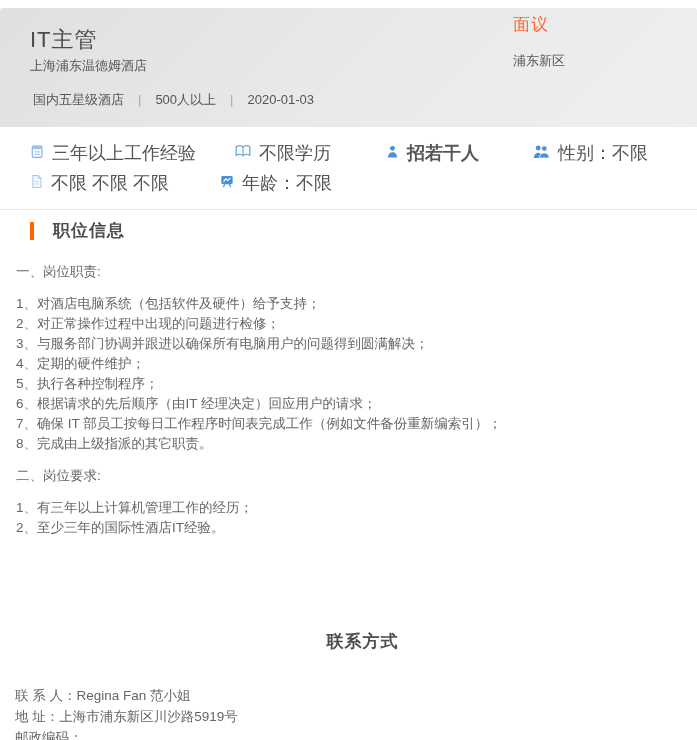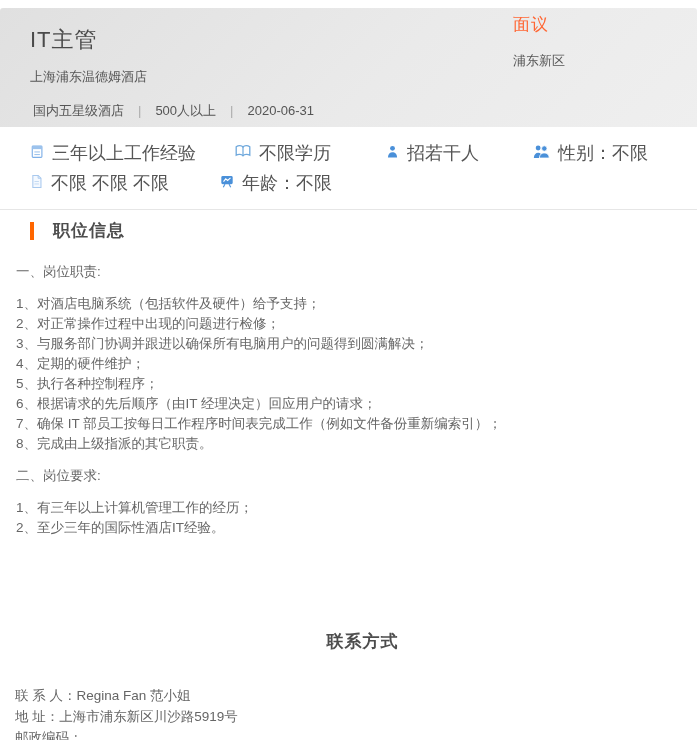--- a/index.html
+++ b/index.html
@@ -7,34 +7,34 @@
               font-family:"Liberation Sans","DejaVu Sans",sans-serif; }
 
   .page { position:relative; width:697px; height:740px; }
 
   
   .header-panel { position:relative; margin-top:8px; height:119px;
     background:linear-gradient(135deg,#e0e0e0 0%,#eaeaea 55%,#efefef 100%);
     border-radius:3px 3px 0 0; }
   .hp-left { padding:17px 0 0 30px; }
   .job-title { font-size:22px; color:#4a4a4a; font-weight:400; letter-spacing:1px; }
-  .company-name { margin-top:13px; font-size:13px; color:#555; }
+  .company-name { margin-top:2px; font-size:13px; color:#555; }
   .meta-row { margin-top:16px; margin-left:3px; font-size:13px; color:#555; }
   .meta-sep { color:#aaa; margin:0 14px; }
   .hp-right { position:absolute; left:513px; top:5px; }
   .salary { font-size:17px; color:#ff6633; letter-spacing:1px; }
   .district { margin-top:16px; font-size:13px; color:#555; }
 
   
   .tags { padding:13px 0 0 30px; }
   .tag-row { display:flex; align-items:center; height:26px; }
   .tag-row + .tag-row { margin-top:4px; }
   .tag { display:flex; align-items:center; gap:8px; font-size:18px; color:#555; }
   .tag svg { flex:0 0 auto; }
-  .w1 { width:205px; } .w2 { width:151px; } .w3 { width:147px; }
+  .w1 { width:205px; } .w2 { width:151px; } .w3 { width:147px;font-weight:bold; }
   .w5 { width:190px; }
 
   .divider { margin-top:13px; border:none; border-top:1px solid #e6e6e6; height:0; }
 
   
   .section-heading { display:flex; align-items:center; height:21px;padding-left:28px; }
   .accent-bar { width:4px; height:18px; background:#ff6600; margin-left:2px; margin-right:19px; }
   .section-heading h2 { font-size:17px; font-weight:bold; color:#4d4d4d; letter-spacing:1px; }
 
   .job-section .section-heading { margin-top:10px; }
@@ -49,21 +49,21 @@
 </head>
 <body>
 
 <div class="page">
 
   <div class="header-panel">
     <div class="hp-left">
       <div class="job-title">IT主管</div>
       <div class="company-name">上海浦东温德姆酒店</div>
       <div class="meta-row">
-        <span>国内五星级酒店</span><span class="meta-sep">|</span><span>500人以上</span><span class="meta-sep">|</span><span>2020-06-31</span>
+        <span>国内五星级酒店</span><span class="meta-sep">|</span><span>500人以上</span><span class="meta-sep">|</span><span>2020-01-03</span>
       </div>
     </div>
     <div class="hp-right">
       <div class="salary">面议</div>
       <div class="district">浦东新区</div>
     </div>
   </div>
 
   <div class="tags">
     <div class="tag-row">

